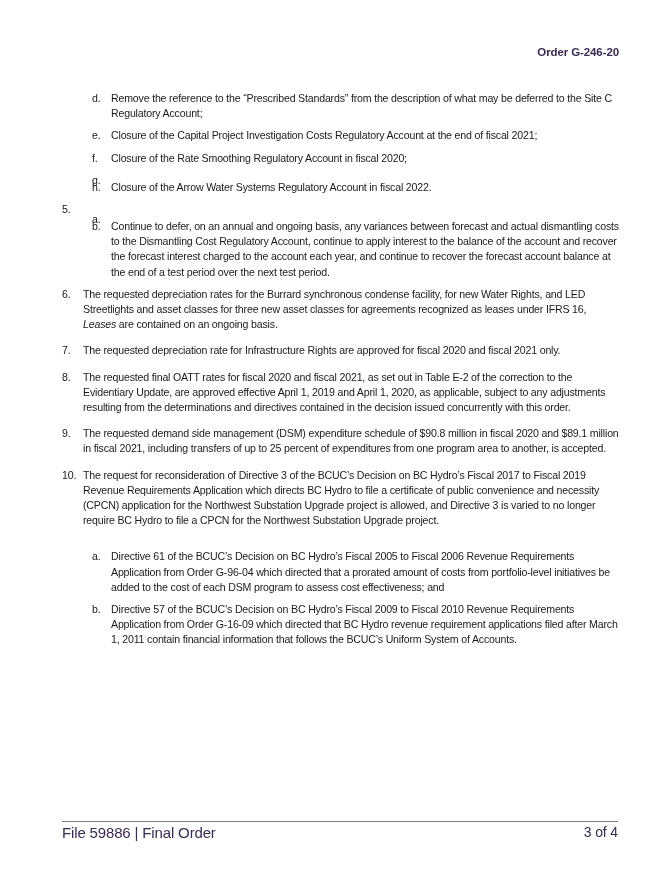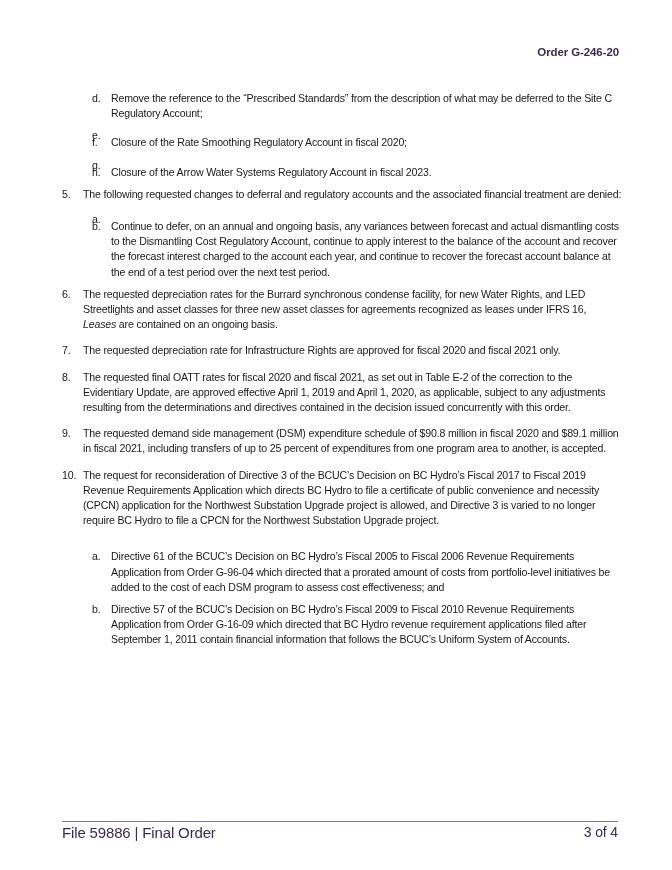--- a/index.html
+++ b/index.html
@@ -96,43 +96,43 @@
   <div class="content">
 
     <div class="sub">
       <span class="marker">d.</span>
       <span>Remove the reference to the “Prescribed Standards” from the description of what may be deferred to the Site C Regulatory Account;</span>
     </div>
     <div class="gap-s"></div>
 
     <div class="sub">
       <span class="marker">e.</span>
+      <span>Closure of the Capital Project Investigation Costs Regulatory Account at the end of fiscal 2021;</span>
     </div>
     <div class="gap-s"></div>
 
     <div class="sub">
       <span class="marker">f.</span>
       <span>Closure of the Rate Smoothing Regulatory Account in fiscal 2020;</span>
     </div>
     <div class="gap-s"></div>
 
     <div class="sub">
       <span class="marker">g.</span>
     </div>
     <div class="gap-s"></div>
 
     <div class="sub">
       <span class="marker">h.</span>
-      <span>Closure of the Arrow Water Systems Regulatory Account in fiscal 2023.</span>
+      <span>Closure of the Arrow Water Systems Regulatory Account in fiscal 2022.</span>
     </div>
     <div class="gap-s"></div>
 
     <div class="item">
       <span class="marker">5.</span>
-      <span>The following requested changes to deferral and regulatory accounts and the associated financial treatment are denied:</span>
     </div>
     <div class="gap-m"></div>
     <div class="sub">
       <span class="marker">a.</span>
     </div>
     <div class="gap-s"></div>
     <div class="sub">
       <span class="marker">b.</span>
       <span>Continue to defer, on an annual and ongoing basis, any variances between forecast and actual dismantling costs to the Dismantling Cost Regulatory Account, continue to apply interest to the balance of the account and recover the forecast interest charged to the account each year, and continue to recover the forecast account balance at the end of a test period over the next test period.</span>
     </div>
@@ -169,21 +169,21 @@
     <div class="gap-l"></div>
 
     <div class="gap-m"></div>
     <div class="sub">
       <span class="marker">a.</span>
       <span>Directive 61 of the BCUC’s Decision on BC Hydro’s Fiscal 2005 to Fiscal 2006 Revenue Requirements Application from Order G-96-04 which directed that a prorated amount of costs from portfolio-level initiatives be added to the cost of each DSM program to assess cost effectiveness; and</span>
     </div>
     <div class="gap-s"></div>
     <div class="sub">
       <span class="marker">b.</span>
-      <span>Directive 57 of the BCUC’s Decision on BC Hydro’s Fiscal 2009 to Fiscal 2010 Revenue Requirements Application from Order G-16-09 which directed that BC Hydro revenue requirement applications filed after September 1, 2011 contain financial information that follows the BCUC’s Uniform System of Accounts.</span>
+      <span>Directive 57 of the BCUC’s Decision on BC Hydro’s Fiscal 2009 to Fiscal 2010 Revenue Requirements Application from Order G-16-09 which directed that BC Hydro revenue requirement applications filed after March 1, 2011 contain financial information that follows the BCUC’s Uniform System of Accounts.</span>
     </div>
   </div>
 
   <div class="footer-rule"></div>
   <div class="footer-left">File 59886 | Final Order</div>
   <div class="footer-right">3 of 4</div>
 
 </div>
 
 </body></html>

